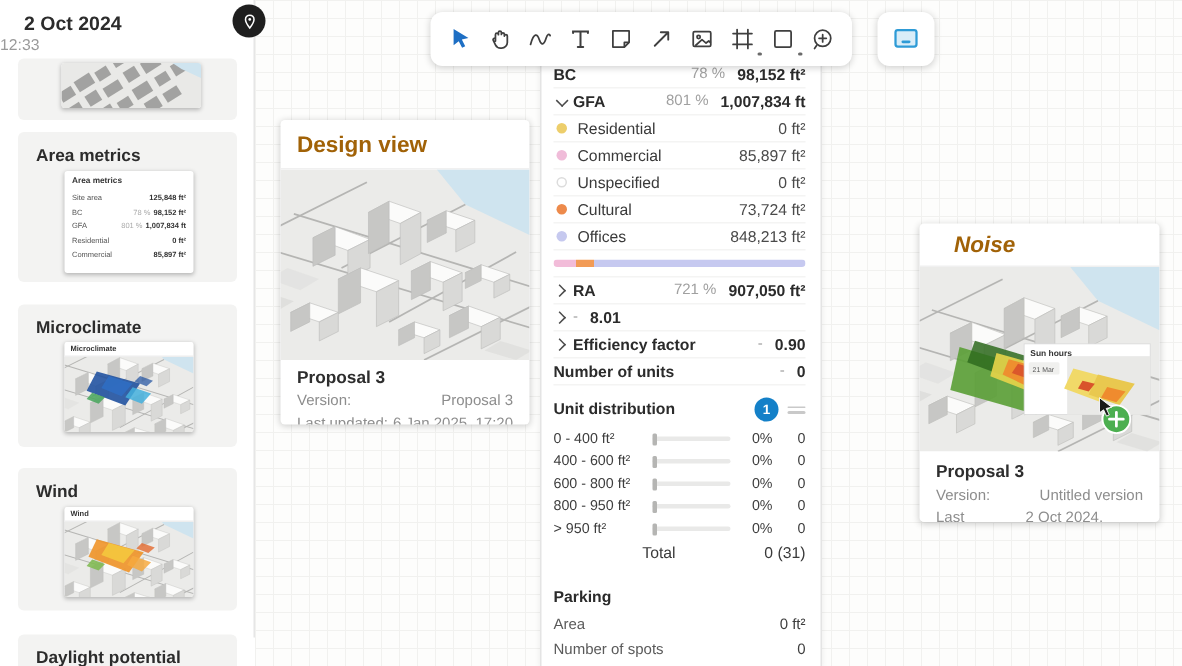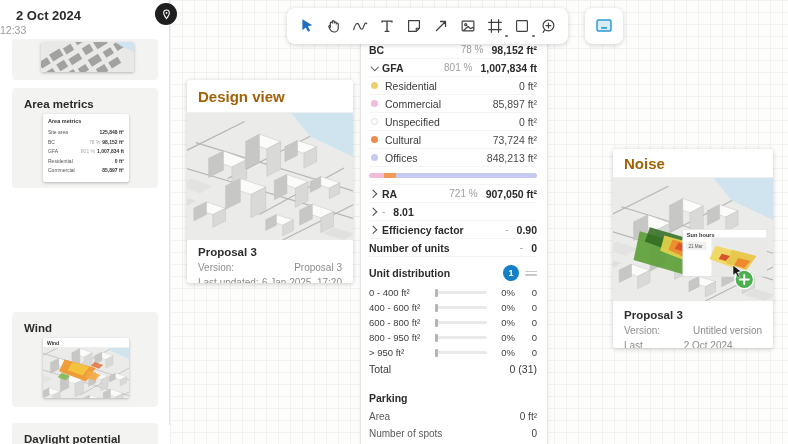--- a/index.html
+++ b/index.html
@@ -81,21 +81,21 @@
     display:flex; align-items:center; justify-content:center; cursor:pointer; }
   .stepper { width:12px; margin-left:6px; display:flex; flex-direction:column; gap:2px; }
   .stepper i { display:block; height:1.5px; background:#c9c9c9; border-radius:1px; }
   .urow { display:flex; align-items:center; height:15px; font-size:9.5px; color:#3e3e3e; }
   .ulbl { width:66px; flex:none; }
   .track { flex:1; height:2.5px; background:#e9e9e8; border-radius:1.5px; position:relative; cursor:pointer; }
   .track .handle { position:absolute; left:0; top:-2.5px; width:2.5px; height:8px; background:#b5b5b3; border-radius:1px; }
   .upct { width:28px; text-align:right; flex:none; }
   .ucnt { width:22px; text-align:right; flex:none; }
   .trow { display:flex; align-items:center; height:18px; font-size:10.5px; color:#3a3a3a; }
-  .trow .lbl { flex:1; }
+  .trow .lbl { flex:1;text-align:center; }
   .sec-title { font-size:10.5px; font-weight:bold; color:#2b2b2b; height:16px; margin-top:14px; }
   .prow { display:flex; align-items:center; height:17px; font-size:10px; color:#5a5a5a; }
   .prow .lbl { flex:1; }
   .prow .val { color:#3e3e3e; }
 </style>
 </head>
 <body>
 
 <svg width="0" height="0" style="position:absolute" aria-hidden="true">
   <defs>
@@ -229,20 +229,30 @@
           <span class="ml">Residential</span>
           <span class="mv">0 ft²</span>
         </div>
       <div class="mini-row">
           <span class="ml">Commercial</span>
           <span class="mv">85,897 ft²</span>
         </div>
     </div>
   </div>
 
+  <div class="sb-card" style="top:203px; height:95px;">
+    <div class="sb-card-title">Microclimate</div>
+    <div class="thumb" style="left:31px; top:25px; width:86px; height:60px;">
+      <div class="thumb-bar">Microclimate</div>
+      <svg width="86" height="50" viewBox="10 14 140 92" preserveAspectRatio="xMidYMid slice">
+        <use href="#cityBase"></use>
+          <use href="#blobsMicro"></use>
+      </svg>
+    </div>
+  </div>
 
   <div class="sb-card" style="top:312px; height:95px;">
     <div class="sb-card-title">Wind</div>
     <div class="thumb" style="left:31px; top:26px; width:86px; height:60px;">
       <div class="thumb-bar">Wind</div>
       <svg width="86" height="50" viewBox="10 14 140 92" preserveAspectRatio="xMidYMid slice">
         <use href="#cityBase"></use>
           <use href="#blobsWind"></use>
       </svg>
     </div>
@@ -462,21 +472,21 @@
       <span class="lbl">Area</span>
       <span class="val">0 ft²</span>
     </div>
     <div class="prow">
       <span class="lbl">Number of spots</span>
       <span class="val">0</span>
     </div>
   </div>
 
   <div class="pcard" style="left:443px; top:149px; width:160px; height:199px;">
-    <div class="pcard-header" style="padding:6px 11px 5px;">Noise</div>
+    <div class="pcard-header" style="padding:6px 23px 5px;font-style:italic;">Noise</div>
     <svg class="pcard-img" width="160" height="123" viewBox="0 0 160 120" preserveAspectRatio="xMidYMid slice">
       <use href="#cityBase"></use>
       <use href="#blobsNoise"></use>
 
       <g>
         <rect x="70" y="50" width="82" height="46" fill="#ffffff" stroke="#d8d8d8" stroke-width=".5"></rect>
         <rect x="98" y="58" width="54" height="38" fill="#e9e9e7"></rect>
         <polygon points="102,66 132,74 120,88 96,79" fill="#f1d968"></polygon>
         <polygon points="118,70 142,76 132,90 112,83" fill="#e9c84f"></polygon>
         <polygon points="124,78 136,81 130,88 120,85" fill="#ef8b2e"></polygon>

